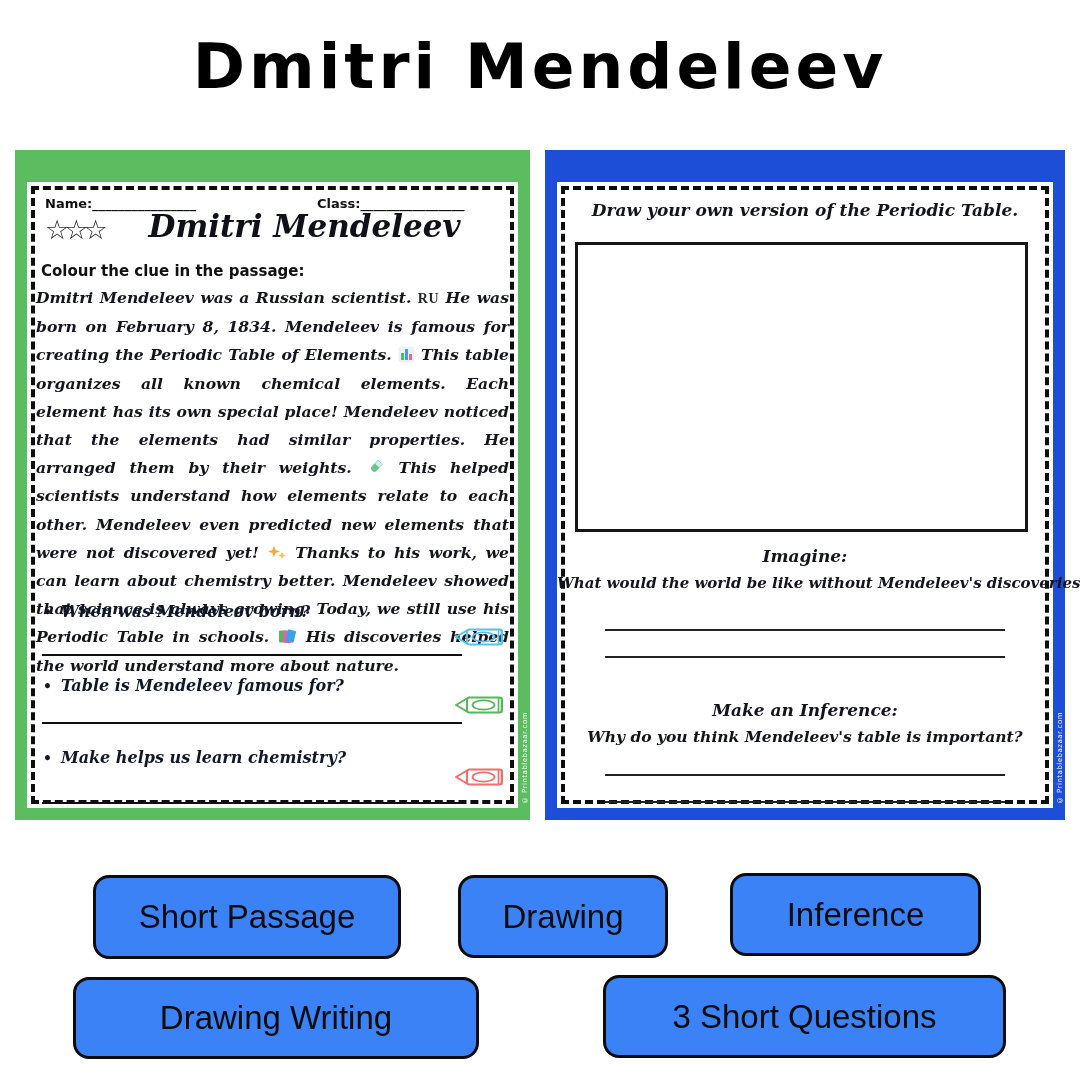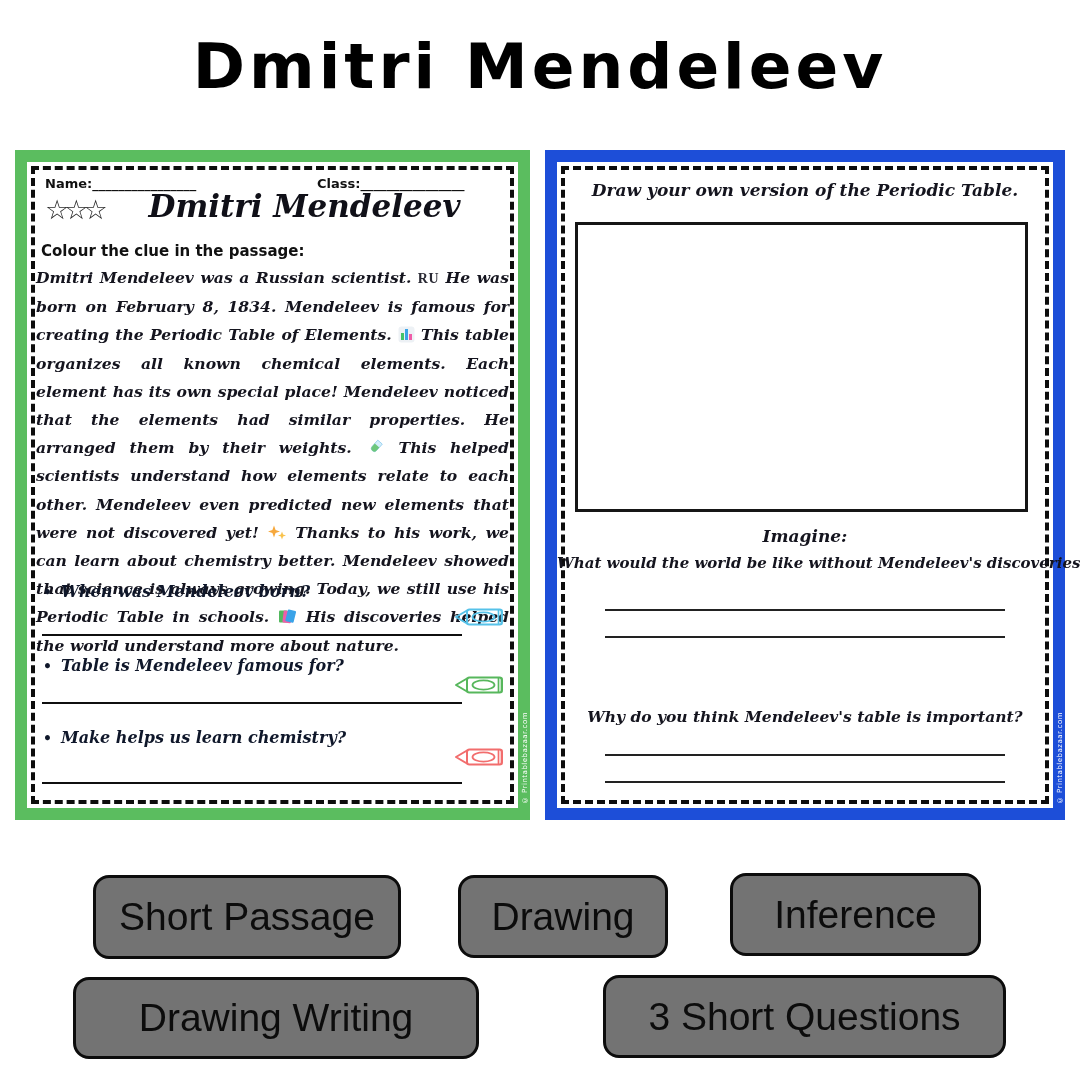--- a/index.html
+++ b/index.html
@@ -10,21 +10,21 @@
   
   .main-title{
     position:absolute;top:30px;left:0;width:1080px;text-align:center;
     font-family:"DejaVu Sans",sans-serif;font-weight:bold;font-size:63px;
     letter-spacing:4px;color:#000;
   }
   
   .page{position:absolute;top:150px;height:670px;background:#5bbd5f;}
   .page-left{left:15px;width:515px;}
   .page-right{left:545px;width:520px;}
-  .sheet{position:absolute;inset:12px;background:#ffffff;}
+  .sheet{position:absolute;inset:12px;background:#ffffff;margin-top:20px;}
   .dash{position:absolute;inset:4px;border:4px dashed #0d0d0d;pointer-events:none;}
   .watermark{
     position:absolute;right:1px;bottom:16px;color:#ffffff;font-size:7px;
     writing-mode:vertical-rl;transform:rotate(180deg);letter-spacing:.5px;
     font-family:"DejaVu Sans",sans-serif;
   }
   
   .hdr-label{position:absolute;font-family:"DejaVu Sans",sans-serif;font-weight:bold;font-size:13px;color:#111;}
   .name-label{top:14px;left:18px;}
   .class-label{top:14px;left:290px;}
@@ -60,23 +60,23 @@
   .draw-instruction{top:18px;font-size:17px;}
   .draw-box{position:absolute;top:60px;left:18px;width:447px;height:284px;border:3px solid #161616;background:#fff;}
   .imagine-heading{top:364px;font-size:17px;}
   .imagine-question{top:392px;font-size:15px;}
   .inference-heading{top:518px;font-size:17px;}
   .inference-question{top:545px;font-size:15.5px;}
   .write-line{position:absolute;left:48px;right:48px;border-bottom:2px solid #222;}
   .rl1{top:447px;} .rl2{top:474px;} .rl3{top:592px;} .rl4{top:619px;}
   
   .tag{
-    position:absolute;border:3.5px solid #0c0c0c;border-radius:16px;background:#737373;
+    position:absolute;border:3.5px solid #0c0c0c;border-radius:16px;background:#3b82f6;
     display:flex;align-items:center;justify-content:center;
-    font-family:"Liberation Sans",sans-serif;font-size:39px;color:#0c0c0c;
+    font-family:"Liberation Sans",sans-serif;font-size:33px;color:#0c0c0c;
   }
   .tag-0{left:93px;top:875px;width:302px;height:78px;}
   .tag-1{left:458px;top:875px;width:204px;height:77px;}
   .tag-2{left:730px;top:873px;width:245px;height:77px;}
   .tag-3{left:73px;top:977px;width:400px;height:76px;}
   .tag-4{left:603px;top:975px;width:397px;height:77px;}
 </style>
 </head>
 <body>
 
@@ -149,20 +149,21 @@
     <div class="dash"></div>
 
     <div class="script-center draw-instruction">Draw your own version of the Periodic Table.</div>
     <div class="draw-box"></div>
 
     <div class="script-center imagine-heading">Imagine:</div>
     <div class="script-center imagine-question">What would the world be like without Mendeleev's discoveries?</div>
     <div class="write-line rl1"></div>
     <div class="write-line rl2"></div>
 
+    <div class="script-center inference-heading">Make an Inference:</div>
     <div class="script-center inference-question">Why do you think Mendeleev's table is important?</div>
     <div class="write-line rl3"></div>
     <div class="write-line rl4"></div>
   </div>
   <div class="watermark">© Printablebazaar.com</div>
 </div>
 
 <div class="tag tag-0">Short Passage</div>
 <div class="tag tag-1">Drawing</div>
 <div class="tag tag-2">Inference</div>

